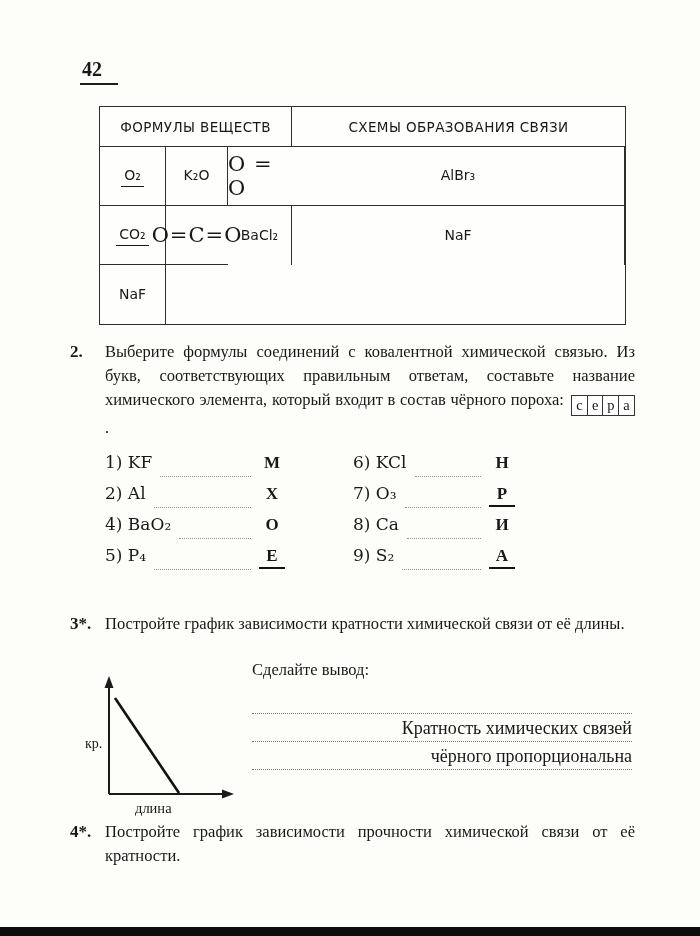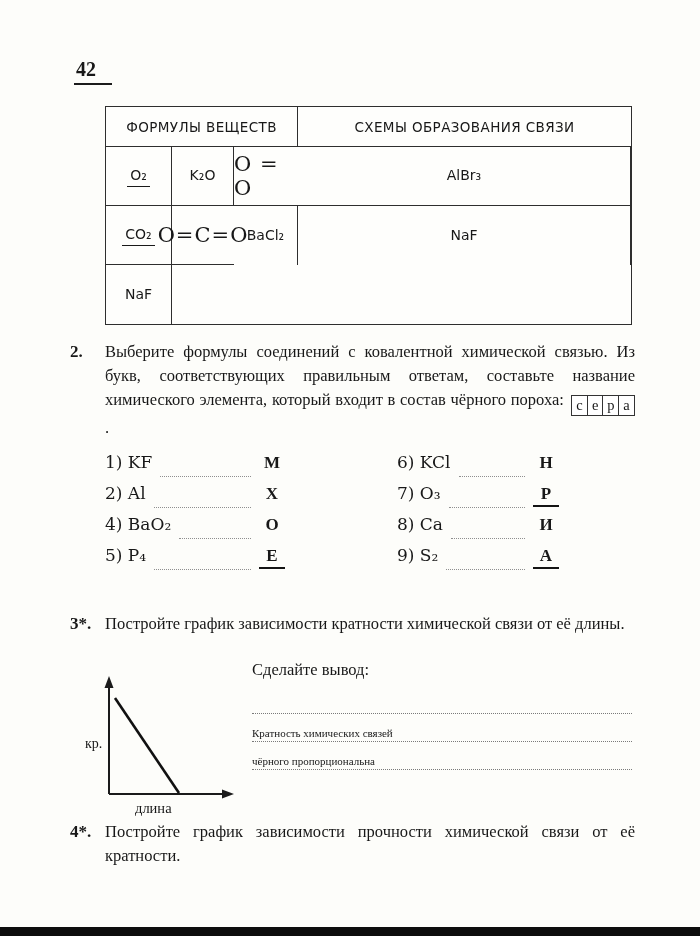--- a/index.html
+++ b/index.html
@@ -1,25 +1,25 @@
 <!DOCTYPE html>
 <html><head>
 <meta charset="utf-8">
 <style>
   * { box-sizing: border-box; margin: 0; padding: 0; }
   html, body { width: 700px; }
   body { font-family: "Liberation Serif", "DejaVu Serif", serif; color: #181818; background: #ffffff; }
   .page { position: relative; width: 700px; height: 936px; background: #fdfdfa; overflow: hidden; }
 
   
-  .pagenum { position: absolute; left: 74px; top: 58px; font-size: 20px; font-weight: bold;
+  .pagenum { position: absolute; left: 80px; top: 58px; font-size: 20px; font-weight: bold;
              padding: 0 16px 2px 2px; border-bottom: 2.5px solid #1c1c1c; }
 
   
-  .bond-table { position: absolute; left: 105px; top: 106px; width: 527px;
+  .bond-table { position: absolute; left: 99px; top: 106px; width: 527px;
                 display: grid; grid-template-columns: 66px 62px 64px 1fr;
                 grid-template-rows: 40px 59px 59px 59px;
                 border: 1.6px solid #2e2e2e; background: #fefefc; }
   .cell { display: flex; align-items: center; justify-content: center;
           border-right: 1.4px solid #2e2e2e; border-bottom: 1.4px solid #2e2e2e; }
   .th { font-family: "DejaVu Sans", "Liberation Sans", sans-serif; font-size: 13.5px; letter-spacing: .4px; }
   .th-formulas { grid-column: 1 / 4; }
   .td-formula { font-family: "DejaVu Sans", "Liberation Sans", sans-serif; font-size: 14px; }
   .td-scheme { font-family: "DejaVu Serif", serif; font-size: 21px; letter-spacing: 1px; }
   .no-r { border-right: none; }
@@ -36,37 +36,37 @@
   #task4 { top: 820px; }
 
   
   .boxes { display: inline-flex; vertical-align: -5px; margin-left: 7px; }
   .lbox { width: 17px; height: 21px; border: 1.3px solid #333; margin-left: -1.3px;
           display: flex; align-items: center; justify-content: center;
           font-size: 14.5px; background: #fff; }
   .lbox:first-child { margin-left: 0; }
 
   
-  .items { margin: 12px 0 0 35px; display: flex; gap: 112px; width: 100%; }
+  .items { margin: 12px 0 0 35px; display: flex; gap: 68px; width: 100%; }
   .icol-left { width: 180px; } .icol-right { width: 162px; }
   .item { display: flex; align-items: baseline; height: 31px; font-size: 17px; }
   .ilabel { font-family: "DejaVu Serif", serif; white-space: nowrap; }
   .leader { flex: 1; align-self: flex-end; height: 0; margin: 0 8px 6px;
             border-bottom: 1.8px dotted #8f8f8f; }
   .answer { font-weight: bold; min-width: 26px; text-align: center; padding-bottom: 1px; }
   .answer.underlined { border-bottom: 2px solid #141414; }
 
   
   .figure-row { position: absolute; left: 85px; top: 660px; width: 547px; display: flex; }
   .graph-col { flex: 0 0 155px; width: 155px; padding-top: 16px; }
   .conc-col { flex: 1; margin-left: 12px; }
   .vyvod-label { font-weight: normal; font-size: 16.5px; margin-bottom: 6px; }
   .cline { height: 28px; border-bottom: 1.6px dotted #7a7a7a;
-           display: flex; align-items: flex-end; justify-content: flex-start;
-           font-size: 11px; padding-bottom: 2px; }
+           display: flex; align-items: flex-end; justify-content: flex-end;
+           font-size: 18px; padding-bottom: 2px; }
   svg text { font-family: "Liberation Serif", serif; fill: #181818; }
 
   
   .scan-bar { position: absolute; left: 0; bottom: 0; width: 100%; height: 9px; background: #0d0d0d; }
 </style>
 </head>
 <body>
 
 <div class="page">
 

